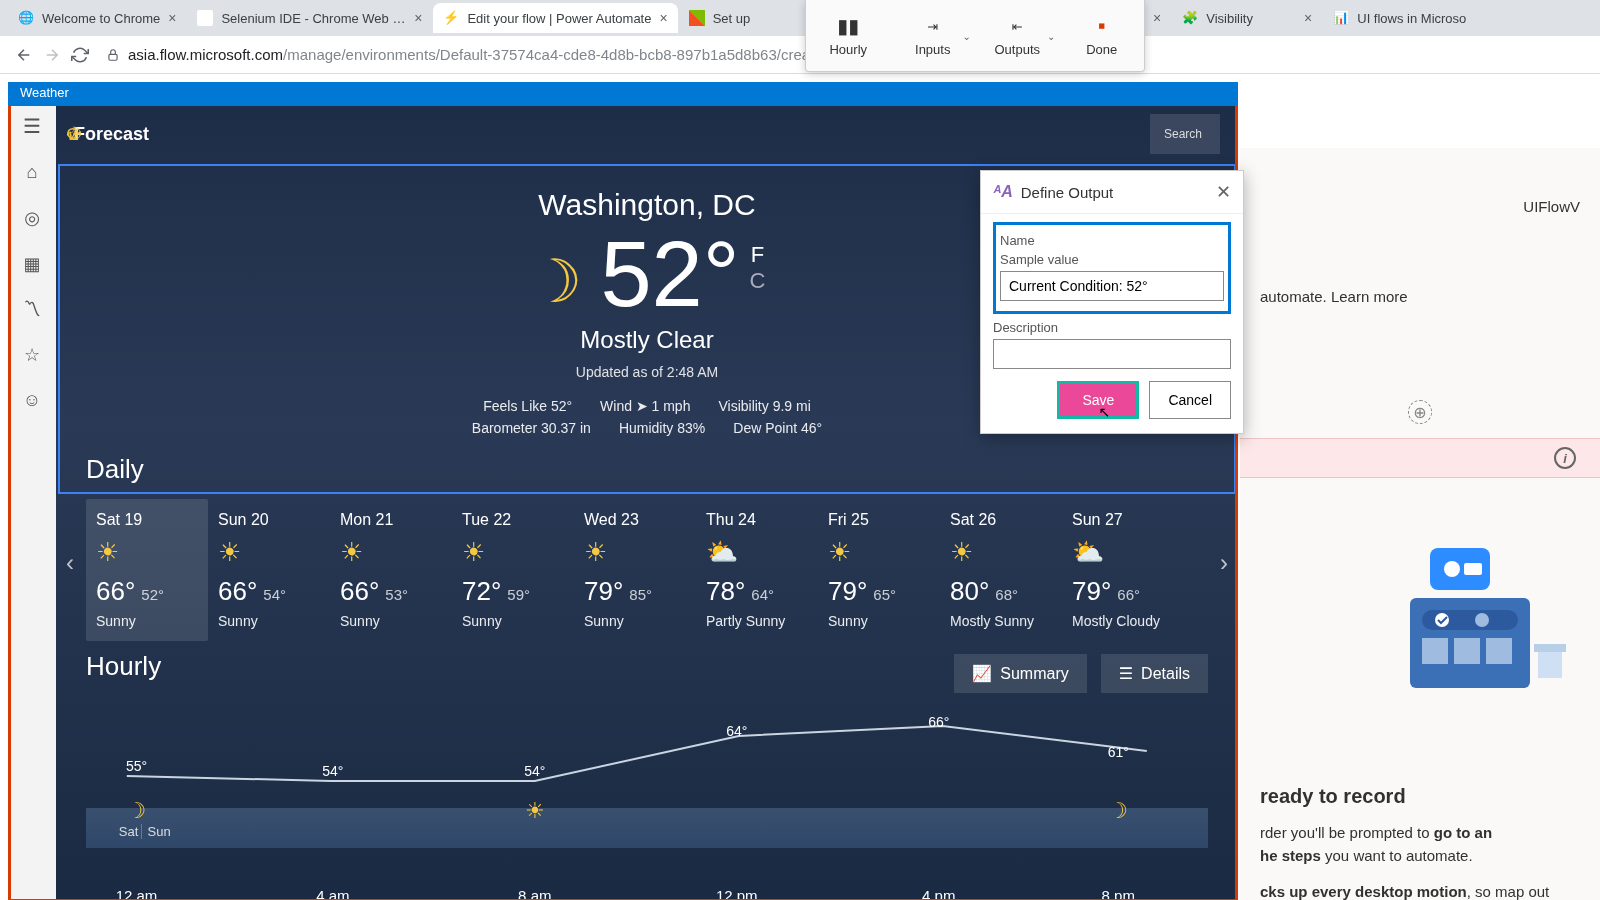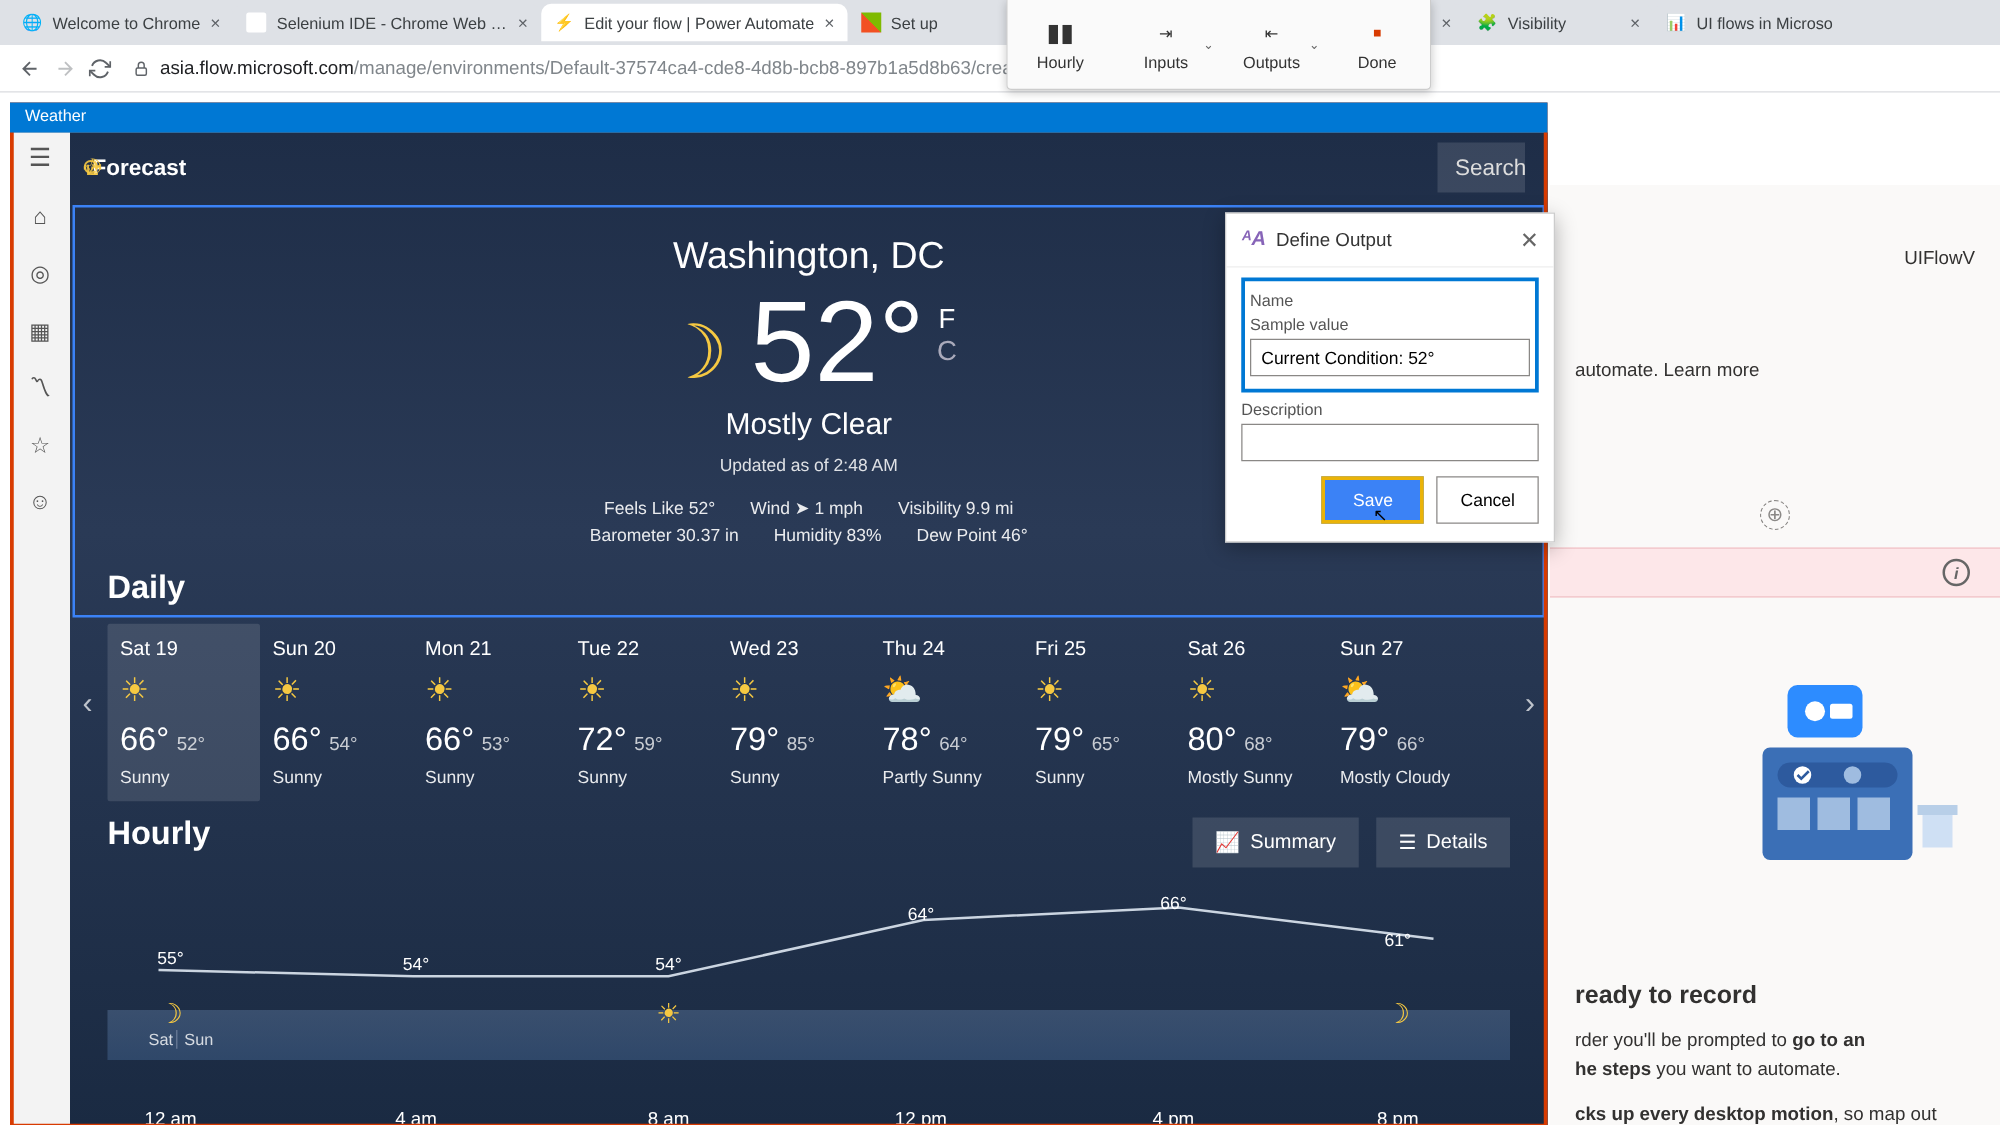--- a/index.html
+++ b/index.html
@@ -25,36 +25,36 @@
 .weather-titlebar{position:absolute;top:8px;left:8px;width:1230px;height:24px;background:#0078d4;color:#fff;font-size:13px;padding:3px 12px;z-index:6}
 .weather-app{position:absolute;top:32px;left:8px;width:1230px;height:796px;background:#1a2740;display:flex;z-index:4}
 .wsidebar{width:48px;background:#f3f3f3;display:flex;flex-direction:column;align-items:center;padding-top:8px;gap:24px;color:#555}
 .wsidebar .ham{font-size:20px}
 .wsidebar .sic{font-size:18px}
 .wmain{flex:1;position:relative;color:#fff;background:linear-gradient(180deg,#1e2d47 0%,#2a3a56 40%,#1a2a42 100%)}
 .whdr{height:56px;display:flex;align-items:center;padding:0 18px}
 .whdr .ftitle{font-size:18px;font-weight:600}
 .whdr .sp{flex:1}
 .whdr .hic{width:40px;height:40px;display:flex;align-items:center;justify-content:center;font-size:18px;opacity:.9}
-.whdr .srch{background:rgba(255,255,255,.12);height:40px;display:flex;align-items:center;padding:0 14px;font-size:18px;color:#ddd;margin-left:8px;width:70px;overflow:hidden}
+.whdr .srch{background:rgba(255,255,255,.12);height:40px;display:flex;align-items:center;padding:0 14px;font-size:12px;color:#ddd;margin-left:8px;width:70px;overflow:hidden}
 .sel-outline{position:absolute;top:58px;left:2px;right:2px;height:330px;border:2px solid #3b82f6;pointer-events:none;z-index:2}
 .hero{text-align:center;padding-top:26px}
 .hero .loc{font-size:30px;font-weight:300}
 .hero .temp-row{display:flex;align-items:flex-start;justify-content:center;margin-top:6px}
 .hero .moon{font-size:60px;color:#f5c842;margin-right:18px;margin-top:18px}
 .hero .tval{font-size:92px;font-weight:200;line-height:1}
 .hero .units{display:flex;flex-direction:column;font-size:22px;margin-left:10px;margin-top:14px;color:#aab}
 .hero .units .act{color:#fff}
 .hero .cond{font-size:24px;margin-top:6px}
 .hero .upd{font-size:14px;margin-top:10px;opacity:.85}
 .hero .metrics{display:flex;justify-content:center;gap:28px;font-size:14px;margin-top:18px;opacity:.9}
 .hero .metrics2{display:flex;justify-content:center;gap:28px;font-size:14px;margin-top:6px;opacity:.9}
 .metrics span,.metrics2 span{white-space:nowrap}
 .daily-sec{padding:18px 30px 0}
-.sec-title{font-size:26px;font-weight:700;margin-bottom:14px}
+.sec-title{font-size:26px;font-weight:400;margin-bottom:14px}
 .daily-row{display:flex;align-items:center;position:relative}
 .daily-row .arr{position:absolute;font-size:24px;opacity:.7;top:50px}
 .daily-row .arr.l{left:-20px}
 .daily-row .arr.r{right:-20px}
 .dcard{width:122px;padding:12px 10px;border-radius:2px}
 .dcard.sel{background:rgba(255,255,255,.12)}
 .dcard .dy{font-size:16px;margin-bottom:8px}
 .dcard .dic{font-size:26px;color:#f5c842;margin-bottom:8px}
 .dcard .dic.cl{color:#ddd}
 .dcard .hi{font-size:26px;font-weight:300;display:inline}
@@ -74,21 +74,21 @@
 .dialog{position:absolute;top:96px;left:980px;width:264px;background:#fff;border:1px solid #ccc;box-shadow:0 4px 16px rgba(0,0,0,.3);z-index:30;color:#333}
 .dlg-hdr{display:flex;align-items:center;padding:10px 12px;border-bottom:1px solid #eee}
 .dlg-hdr .dic2{color:#8764b8;font-size:16px;margin-right:8px;font-style:italic;font-weight:bold}
 .dlg-hdr .dt{font-size:15px}
 .dlg-hdr .dx{margin-left:auto;font-size:18px;color:#666;cursor:pointer}
 .dlg-body{padding:8px 12px 14px}
 .hl-group{border:3px solid #0078d4;padding:4px;margin-bottom:6px}
 .fld-lbl{font-size:13px;color:#555;margin:4px 0}
 .fld-in{width:100%;border:1px solid #8a8886;padding:6px 8px;font-size:14px;margin-bottom:6px}
 .dlg-ft{display:flex;justify-content:flex-end;gap:10px;padding-top:6px}
-.btn-save{background:#3b82f6;color:#fff;border:3px solid #eab308;padding:8px 22px;font-size:14px;cursor:pointer;position:relative}
+.btn-save{background:#ec4899;color:#fff;border:3px solid #14b8a6;padding:8px 22px;font-size:14px;cursor:pointer;position:relative}
 .btn-cancel{background:#fff;border:1px solid #8a8886;padding:8px 18px;font-size:14px}
 .cursor-arrow{position:absolute;bottom:-4px;left:50%;font-size:14px;color:#000}
 .pabg{position:absolute;top:74px;left:1240px;right:0;bottom:0;background:#faf9f8;padding:20px;color:#323130;overflow:hidden}
 .pabg .ready{font-size:20px;font-weight:600;margin-top:480px}
 .pabg .il{position:absolute;top:390px;right:20px;width:200px;height:180px}
 .pabg .bar{position:absolute;top:290px;left:0;right:0;height:40px;background:#fde7e9;border-top:1px solid #efc2c6;border-bottom:1px solid #efc2c6}
 .pabg .info{position:absolute;right:24px;top:299px;width:22px;height:22px;border:2px solid #666;border-radius:50%;display:flex;align-items:center;justify-content:center;font-size:13px;color:#666;font-style:italic;font-weight:bold}
 .pabg .anchor{position:absolute;top:252px;left:50%;transform:translateX(-50%);width:24px;height:24px;border:1px dashed #8a8886;border-radius:50%;display:flex;align-items:center;justify-content:center;color:#8a8886}
 .uiflow{position:absolute;top:50px;right:20px;font-size:15px;color:#323130}
 </style>

